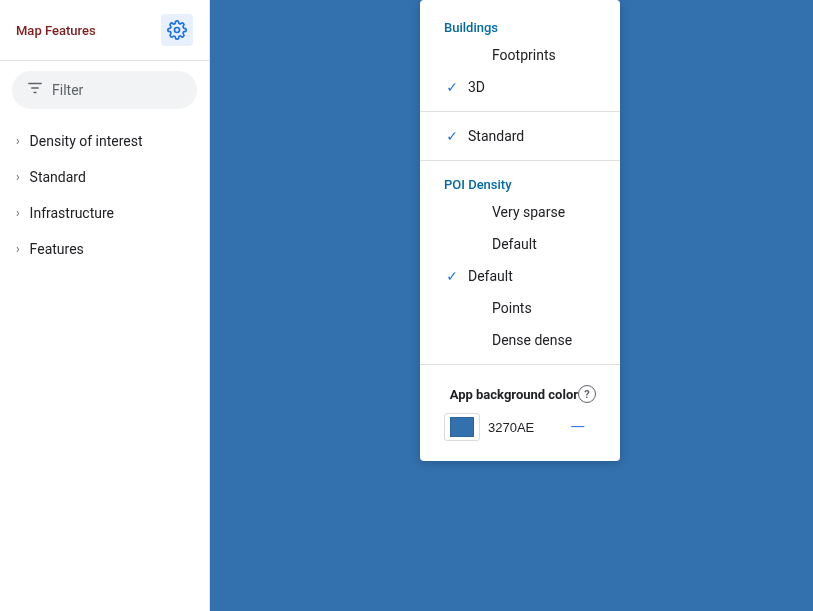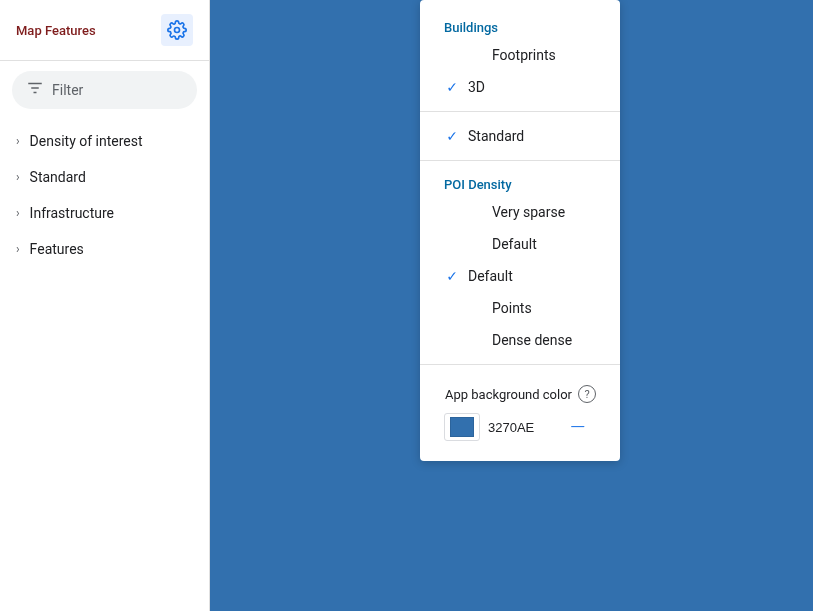--- a/index.html
+++ b/index.html
@@ -171,23 +171,23 @@
     }
 
     
     .color-section {
       padding: 12px 24px 8px 24px;
     }
 
     .color-label {
       display: flex;
       align-items: center;
-      gap: 6px;
+      gap: 0;
       font-size: 13px;
-      font-weight: 400;
+      font-weight: 700;
       color: #202124;
       margin-bottom: 10px;
       justify-content: flex-end;
     }
 
     .help-icon {
       width: 18px;
       height: 18px;
       border: 1.5px solid #5f6368;
       border-radius: 50%;

